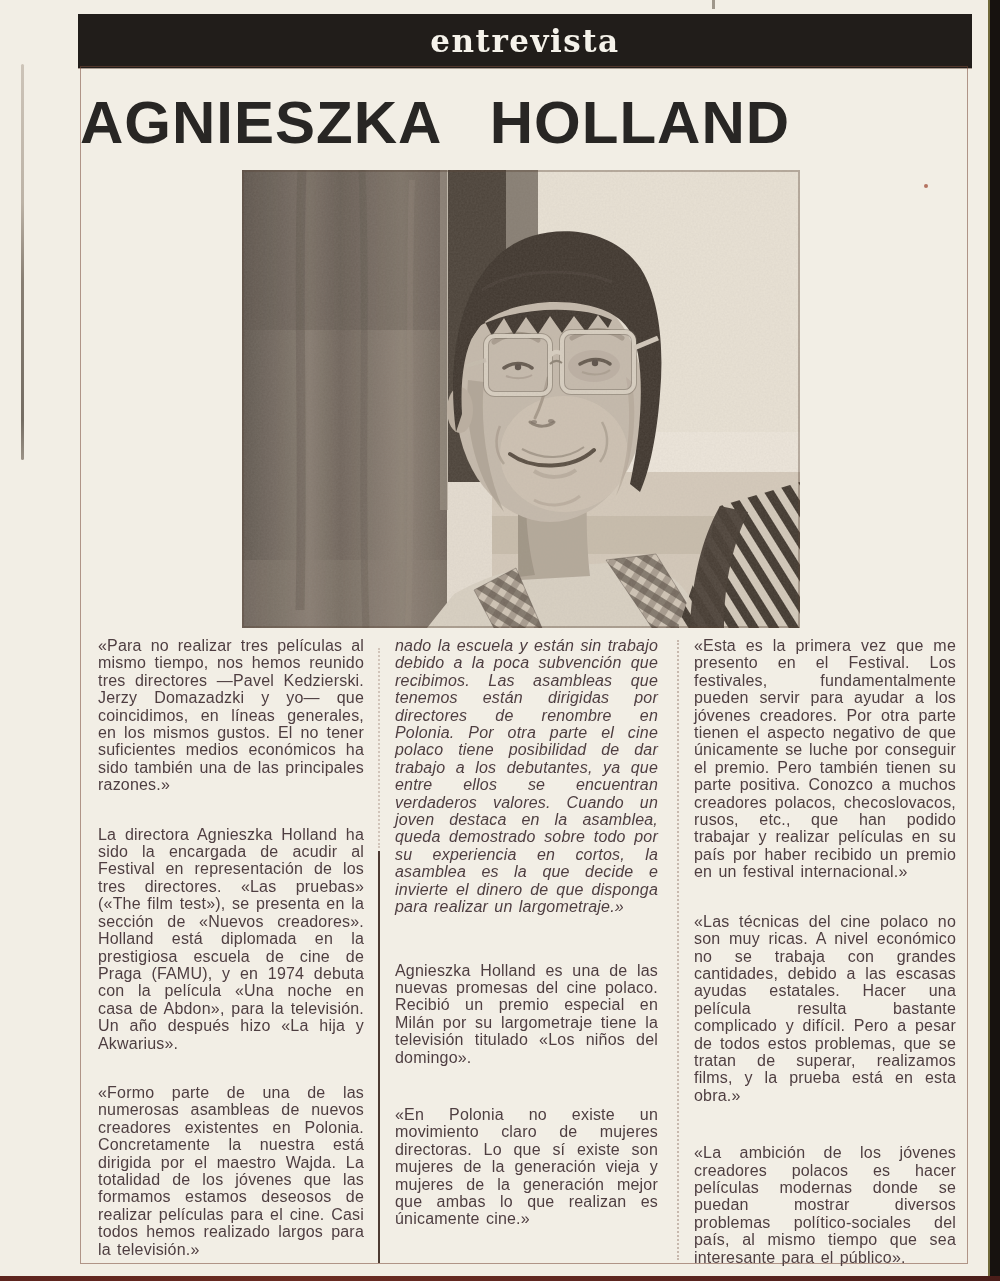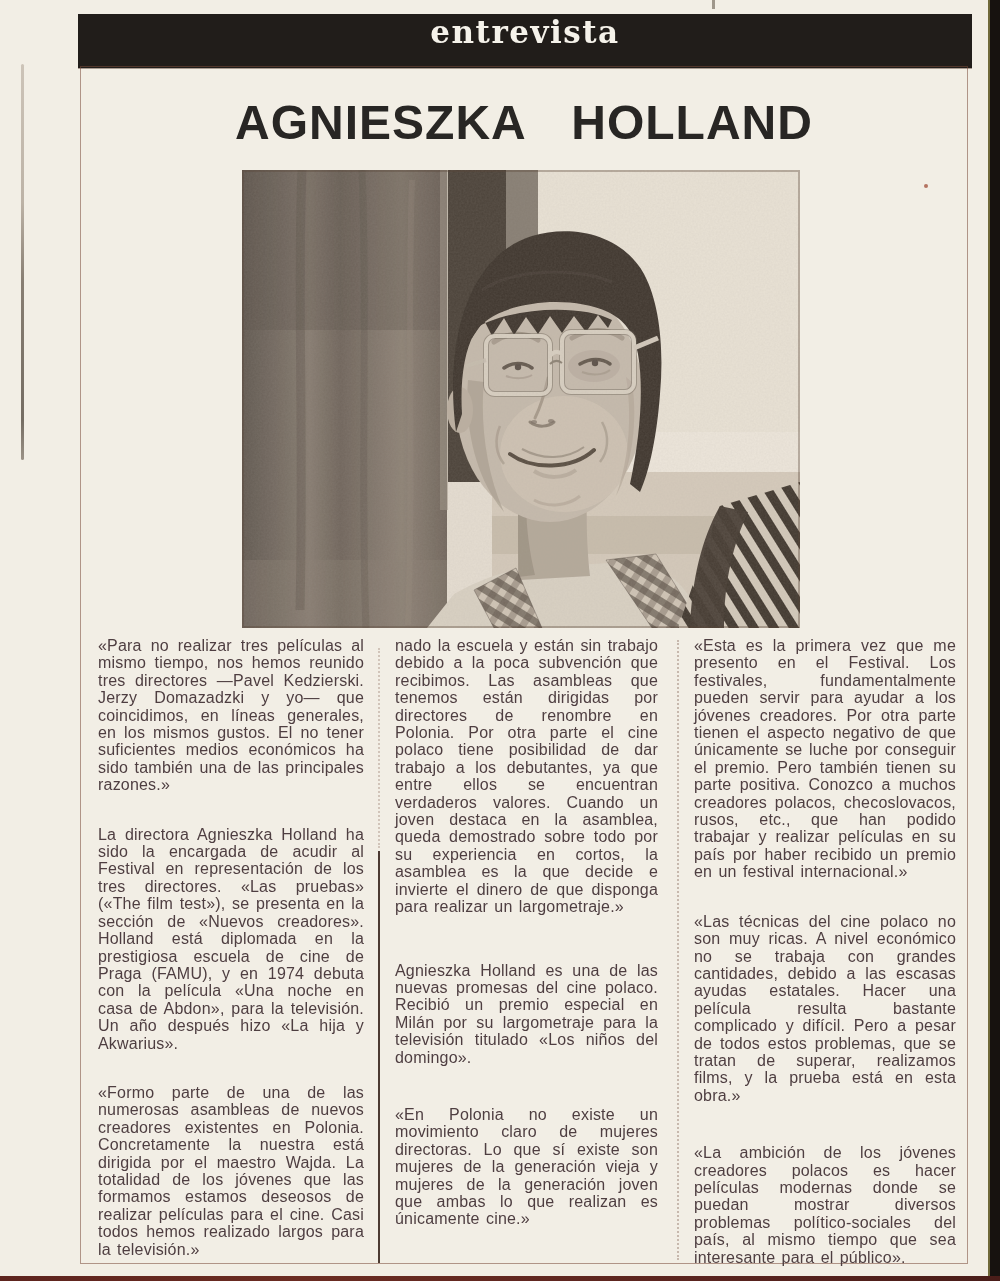--- a/index.html
+++ b/index.html
@@ -4,54 +4,54 @@
 <style>
   html,body { margin:0; padding:0; background:#dcd7cc; }
   .page {
     position:relative; width:1000px; height:1281px; overflow:hidden;
     background:#f2eee5;
     font-family:"Liberation Sans", sans-serif;
   }
   
   .masthead-bar {
     position:absolute; left:78px; top:14px; width:894px; height:54px;
-    background:#211d1a; display:flex; align-items:flex-start; justify-content:center;
+    background:#211d1a; display:flex; align-items:center; justify-content:center;
     box-shadow:0 1px 0 rgba(60,30,20,.4);
   }
   .masthead-label {
     font-family:"DejaVu Serif", serif; font-weight:bold; font-size:31px;
     color:#f5f2ea; letter-spacing:1.5px;
   }
   
   .frame {
     position:absolute; left:80px; top:66px; width:886px; height:1196px;
     border:1.5px solid rgba(122,74,58,.55);
     pointer-events:none;
   }
   
   .article-title {
     position:absolute; left:80px; top:88px; width:888px; height:70px;
-    text-align:center; font-size:48px; font-weight:bold; color:#282624;
+    font-size:60px; font-weight:bold; color:#282624;
     letter-spacing:1px; word-spacing:32px; line-height:70px; white-space:nowrap;
   }
   
   .photo-frame { position:absolute; left:242px; top:170px; width:558px; height:458px; }
   .photo-frame svg { display:block; }
   
   .col {
     position:absolute; top:637px; text-align:justify;
     font-size:16px; line-height:17.4px; color:#4e3e41;
     letter-spacing:.2px; word-spacing:1.6px;
   }
   .col p { margin:0 0 32px 0; }
   .col p:last-child { margin-bottom:0;margin-top:40px; }
   .col-1 { left:98px;  width:266px; }
   .col-2 { left:395px; width:263px; }
   .col-3 { left:694px; width:262px; }
-  .sp-lg { margin-bottom:46px !important; }
+  .sp-lg { margin-bottom:46px !important;font-style:italic; }
   .sp-md { margin-bottom:40px !important; }
   
   .divider-dotted-1 {
     position:absolute; left:378px; top:648px; height:200px; width:0;
     border-left:2px dotted rgba(150,118,102,.35);
   }
   .divider-solid-1 {
     position:absolute; left:378px; top:851px; height:412px; width:2px;
     background:#4c3a32;
   }
@@ -204,22 +204,22 @@
 
   <div class="col col-1">
     <p>«Para no realizar tres películas al mismo tiempo, nos hemos reunido tres directores —Pavel Kedzierski. Jerzy Domazadzki y yo— que coincidimos, en líneas generales, en los mismos gustos. El no tener suficientes medios económicos ha sido también una de las principales razones.»</p>
     <p>La directora Agnieszka Holland ha sido la encargada de acudir al Festival en representación de los tres directores. «Las pruebas» («The film test»), se presenta en la sección de «Nuevos creadores». Holland está diplomada en la prestigiosa escuela de cine de Praga (FAMU), y en 1974 debuta con la película «Una noche en casa de Abdon», para la televisión. Un año después hizo «La hija y Akwarius».</p>
     <p>«Formo parte de una de las numerosas asambleas de nuevos creadores existentes en Polonia. Concretamente la nuestra está dirigida por el maestro Wajda. La totalidad de los jóvenes que las formamos estamos deseosos de realizar películas para el cine. Casi todos hemos realizado largos para la televisión.»</p>
     <p>«En la actualidad hay un gran grupo de cineastas polacos que han termi-</p>
   </div>
 
   <div class="col col-2">
     <p class="sp-lg">nado la escuela y están sin trabajo debido a la poca subvención que recibimos. Las asambleas que tenemos están dirigidas por directores de renombre en Polonia. Por otra parte el cine polaco tiene posibilidad de dar trabajo a los debutantes, ya que entre ellos se encuentran verdaderos valores. Cuando un joven destaca en la asamblea, queda demostrado sobre todo por su experiencia en cortos, la asamblea es la que decide e invierte el dinero de que disponga para realizar un largometraje.»</p>
-    <p class="sp-md">Agnieszka Holland es una de las nuevas promesas del cine polaco. Recibió un premio especial en Milán por su largometraje para la televisión titulado «Los niños del domingo».</p>
-    <p class="sp-md">«En Polonia no existe un movimiento claro de mujeres directoras. Lo que sí existe son mujeres de la generación vieja y mujeres de la generación joven que ambas lo que realizan es únicamente cine.»</p>
+    <p class="sp-md">Agnieszka Holland es una de las nuevas promesas del cine polaco. Recibió un premio especial en Milán por su largometraje tiene la televisión titulado «Los niños del domingo».</p>
+    <p class="sp-md">«En Polonia no existe un movimiento claro de mujeres directoras. Lo que sí existe son mujeres de la generación vieja y mujeres de la generación mejor que ambas lo que realizan es únicamente cine.»</p>
   </div>
 
   <div class="col col-3">
     <p>«Esta es la primera vez que me presento en el Festival. Los festivales, fundamentalmente pueden servir para ayudar a los jóvenes creadores. Por otra parte tienen el aspecto negativo de que únicamente se luche por conseguir el premio. Pero también tienen su parte positiva. Conozco a muchos creadores polacos, checoslovacos, rusos, etc., que han podido trabajar y realizar películas en su país por haber recibido un premio en un festival internacional.»</p>
     <p>«Las técnicas del cine polaco no son muy ricas. A nivel económico no se trabaja con grandes cantidades, debido a las escasas ayudas estatales. Hacer una película resulta bastante complicado y difícil. Pero a pesar de todos estos problemas, que se tratan de superar, realizamos films, y la prueba está en esta obra.»</p>
     <p>«La ambición de los jóvenes creadores polacos es hacer películas modernas donde se puedan mostrar diversos problemas político-sociales del país, al mismo tiempo que sea interesante para el público».</p>
   </div>
 
 </div>
 

